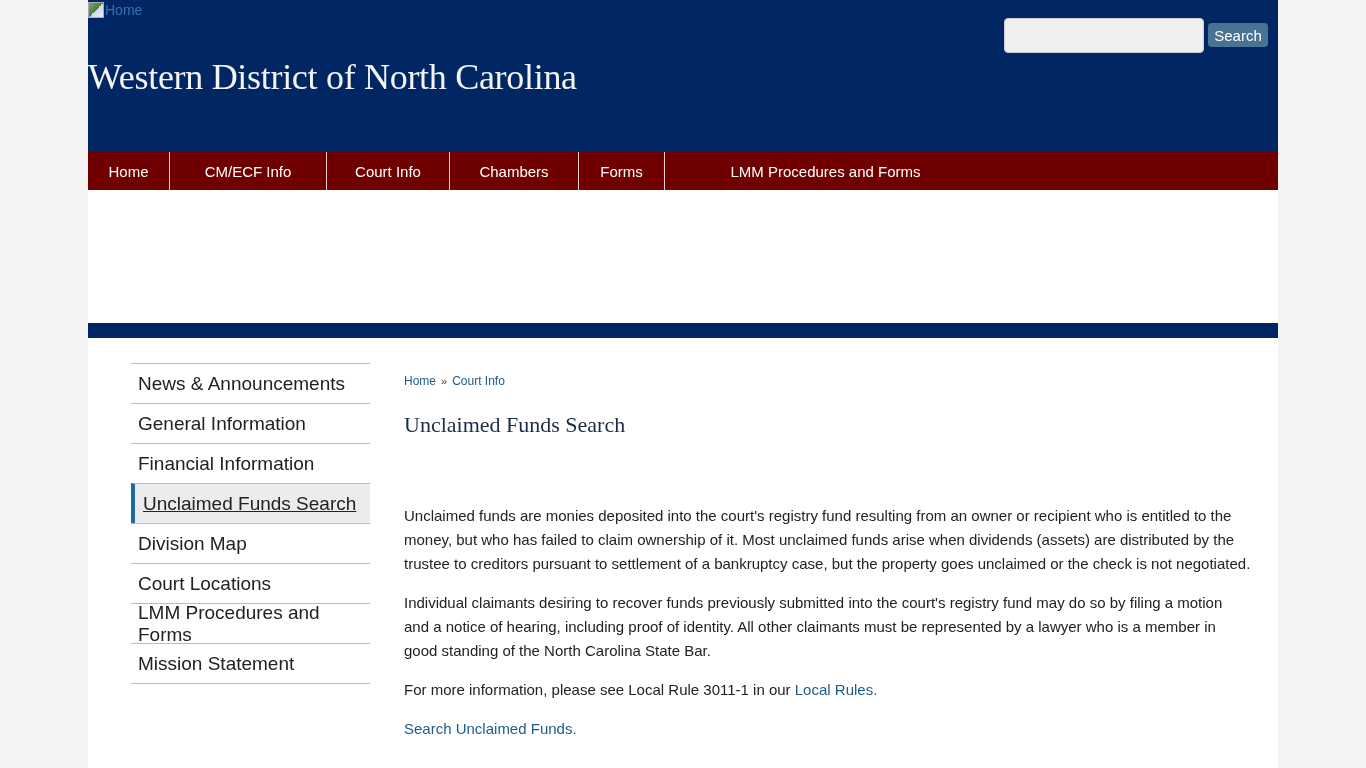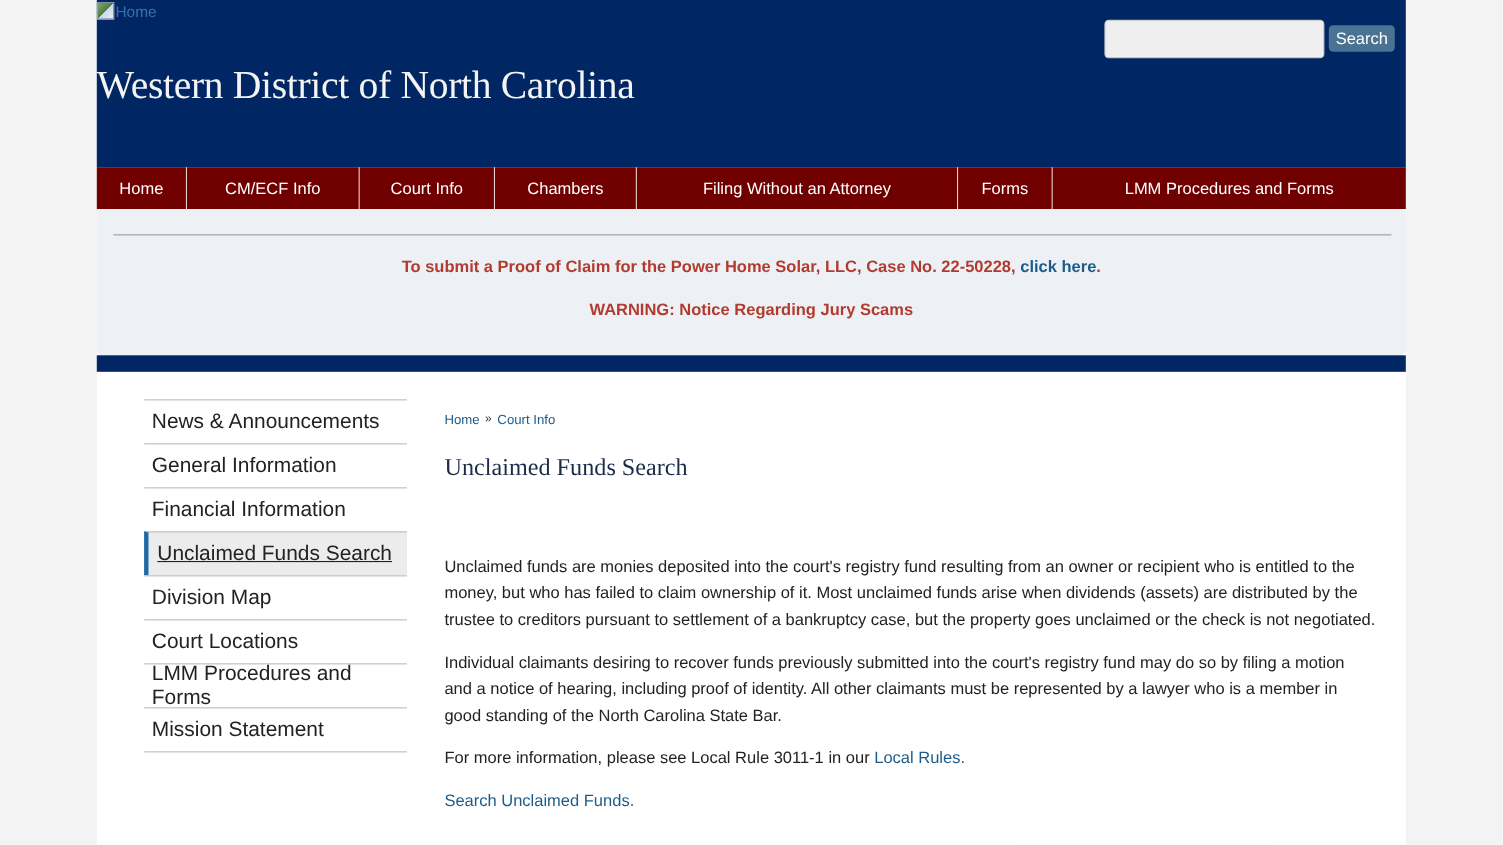--- a/index.html
+++ b/index.html
@@ -57,32 +57,24 @@
     <div class="title-main">Western District of North Carolina</div>
     <input class="search-input" type="text" placeholder="" style="">
     <button class="search-btn">Search</button>
   </div>
 
   <div class="nav">
     <a class="nav-item" style="width:82px">Home</a>
     <a class="nav-item" style="width:157px">CM/ECF Info</a>
     <a class="nav-item" style="width:123px">Court Info</a>
     <a class="nav-item" style="width:129px">Chambers</a>
-    <a class="nav-item" style="width:292px">Filing Without an Attorney</a>
     <a class="nav-item" style="width:86px">Forms</a>
     <a class="nav-item" style="width:321px">LMM Procedures and Forms</a>
   </div>
 
-  <div class="notice">
-    <div class="notice-hr"></div>
-    <div class="notice-line1">
-      <span>To submit a Proof of Claim for the Power Home Solar, LLC, Case No. 22-50228, </span><a>click here</a><span>.</span>
-    </div>
-    <a class="notice-line2">WARNING:  Notice Regarding Jury Scams</a>
-  </div>
   <div class="blue-band"></div>
 
   <div class="sidebar">
     <a class="side-item">
         <span>News &amp; Announcements</span>
       </a>
     <a class="side-item">
         <span>General Information</span>
       </a>
     <a class="side-item">

